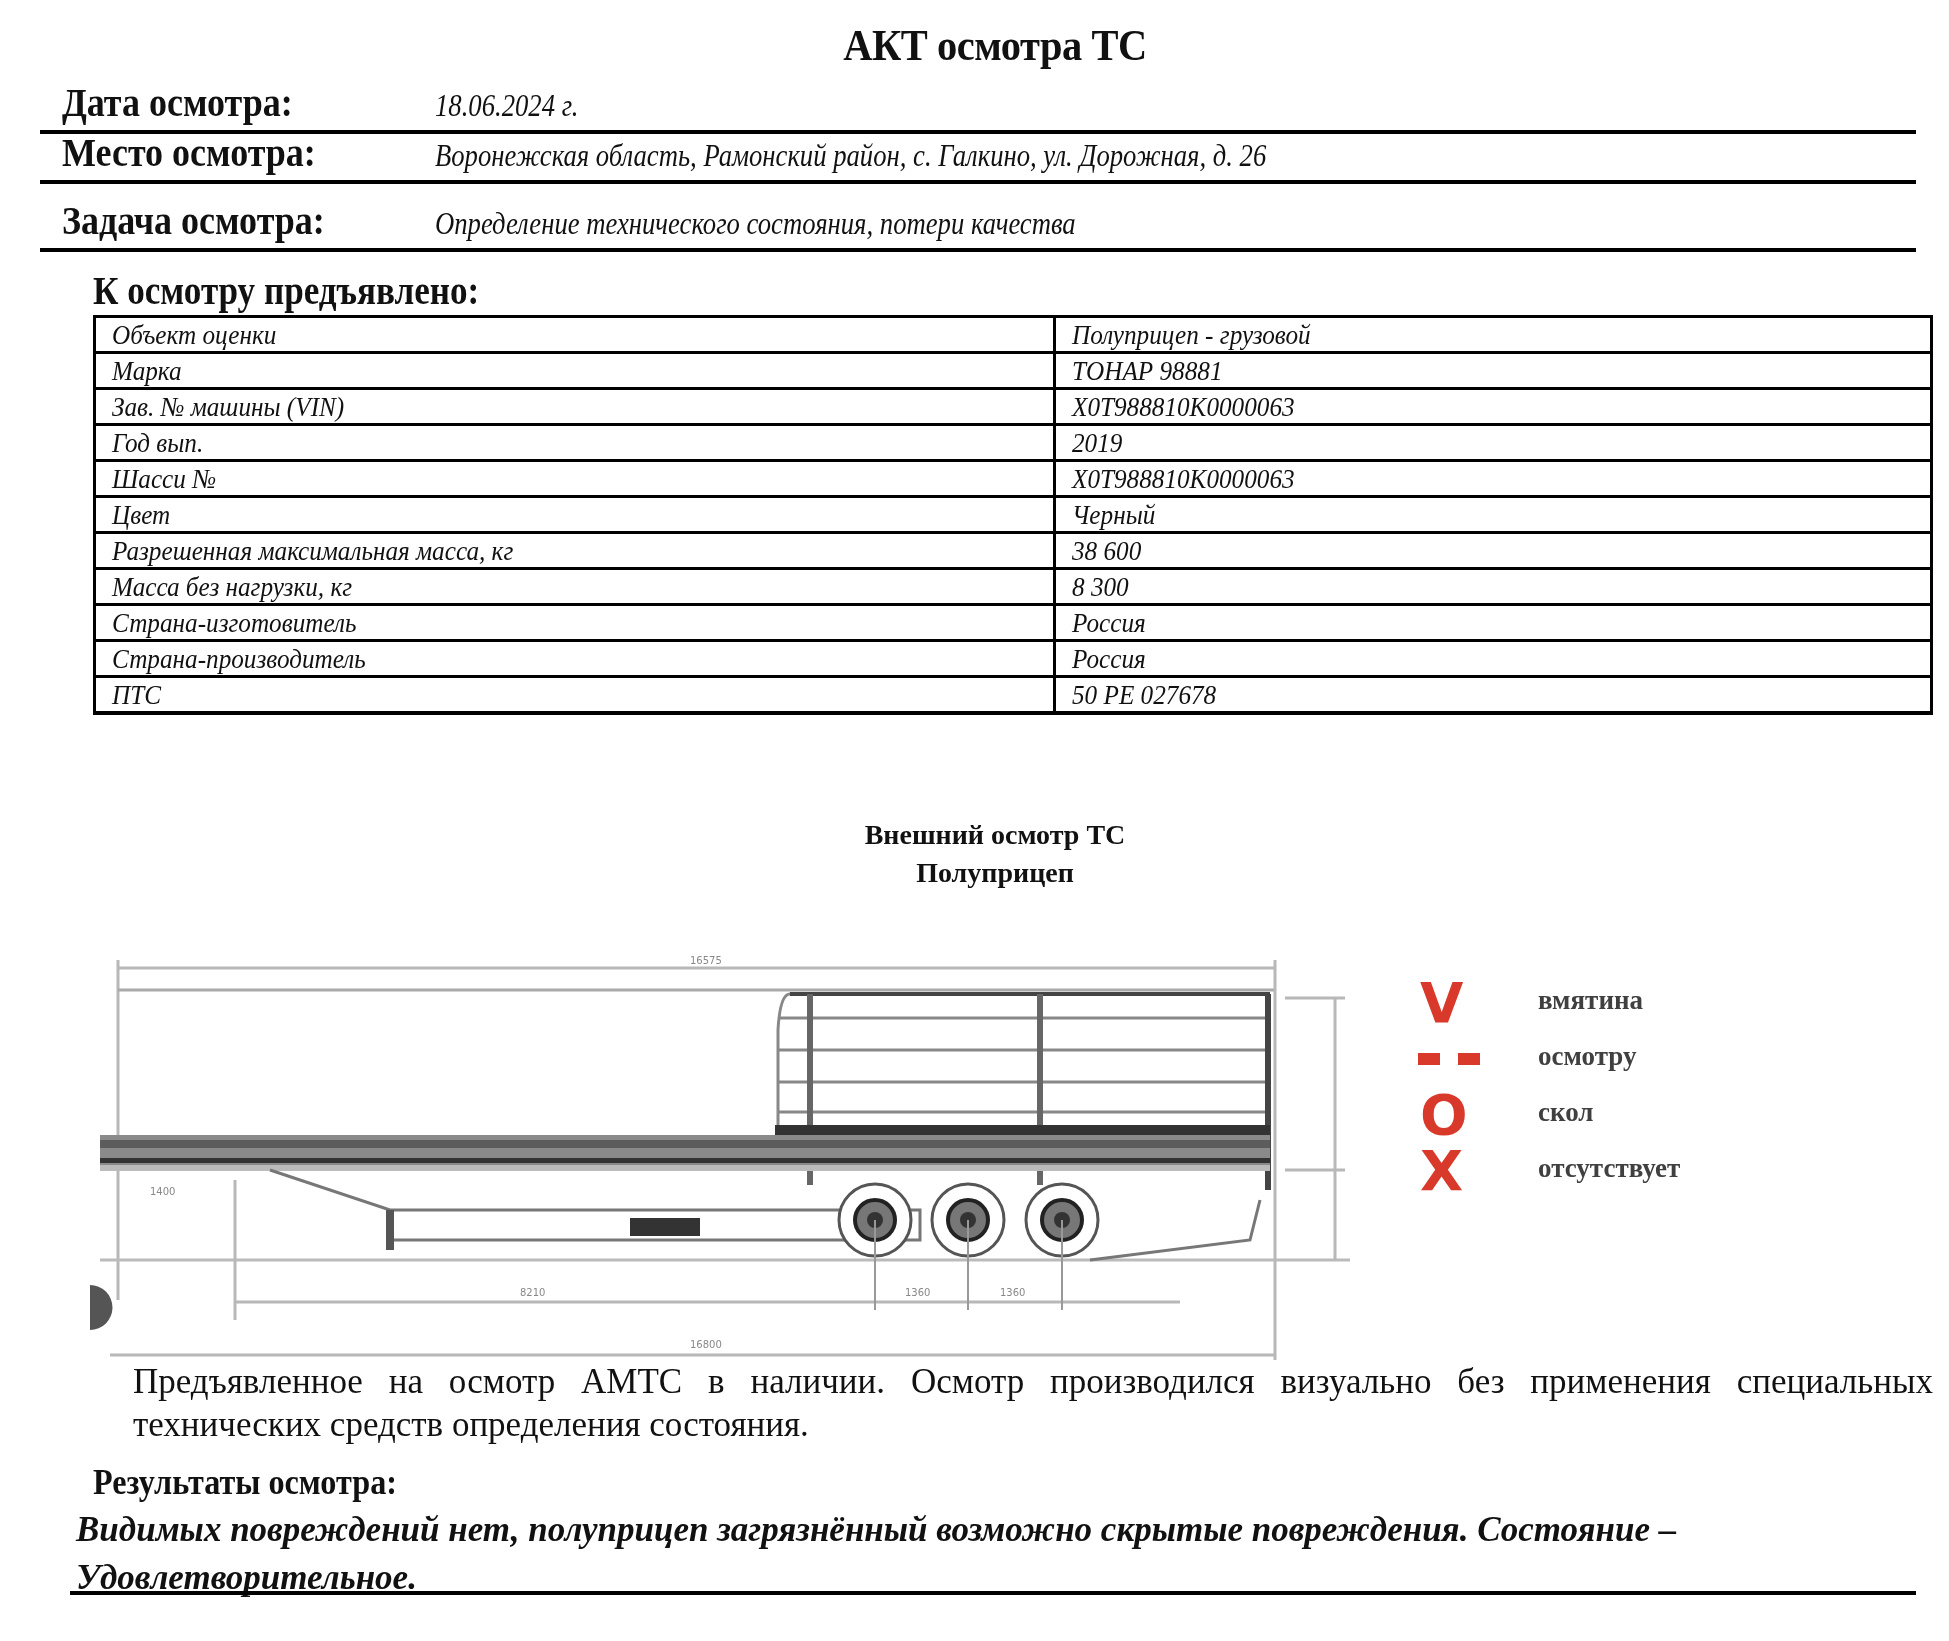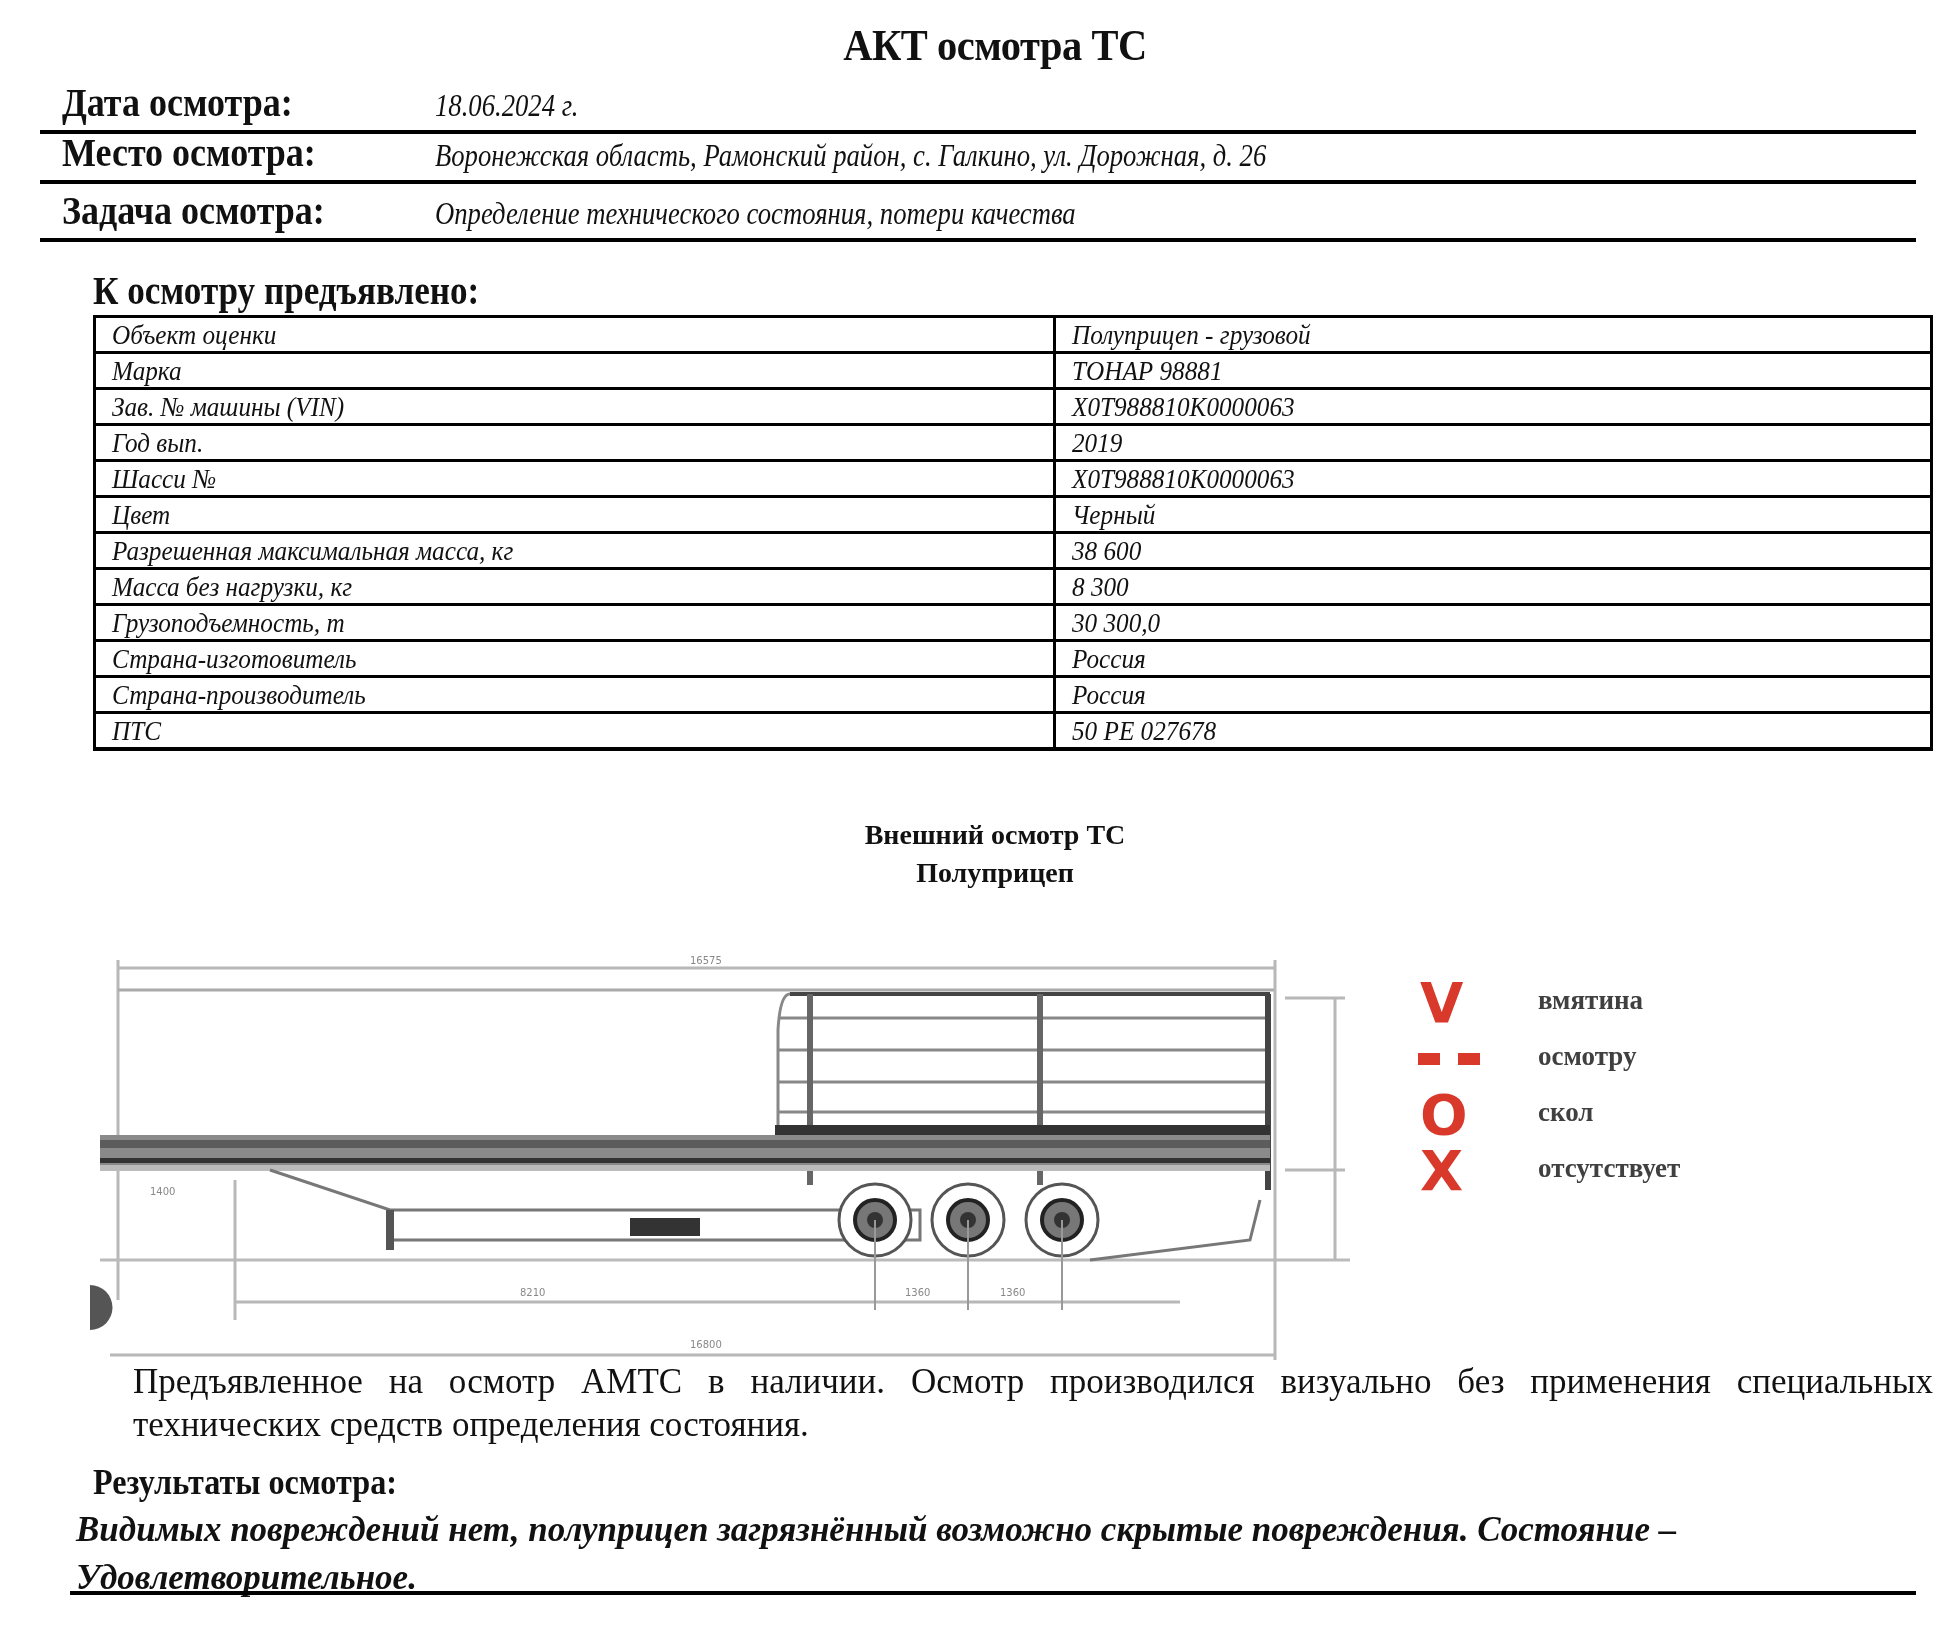--- a/index.html
+++ b/index.html
@@ -72,21 +72,21 @@
 <div class="abs hdr-row" style="top:80px;">
   <span class="hdr-label">Дата осмотра:</span>
   <span class="hdr-value">18.06.2024 г.</span>
   <div class="hdr-line"></div>
 </div>
 <div class="abs hdr-row" style="top:130px;">
   <span class="hdr-label">Место осмотра:</span>
   <span class="hdr-value">Воронежская область, Рамонский район, с. Галкино, ул. Дорожная, д. 26</span>
   <div class="hdr-line"></div>
 </div>
-<div class="abs hdr-row" style="top:188px;">
+<div class="abs hdr-row" style="top:198px;">
   <span class="hdr-label">Задача осмотра:</span>
   <span class="hdr-value">Определение технического состояния, потери качества</span>
   <div class="hdr-line"></div>
 </div>
 
 <div id="section-title" class="abs">К осмотру предъявлено:</div>
 
 <table id="spec-table">
   <tbody>
     <tr>
@@ -113,24 +113,20 @@
         <td class="c1"><span>Цвет</span></td>
         <td><span>Черный</span></td>
       </tr>
     <tr>
         <td class="c1"><span>Разрешенная максимальная масса, кг</span></td>
         <td><span>38 600</span></td>
       </tr>
     <tr>
         <td class="c1"><span>Масса без нагрузки, кг</span></td>
         <td><span>8 300</span></td>
-      </tr>
-    <tr>
-        <td class="c1"><span>Грузоподъемность, т</span></td>
-        <td><span>30 300,0</span></td>
       </tr>
     <tr>
         <td class="c1"><span>Страна-изготовитель</span></td>
         <td><span>Россия</span></td>
       </tr>
     <tr>
         <td class="c1"><span>Страна-производитель</span></td>
         <td><span>Россия</span></td>
       </tr>
     <tr>

